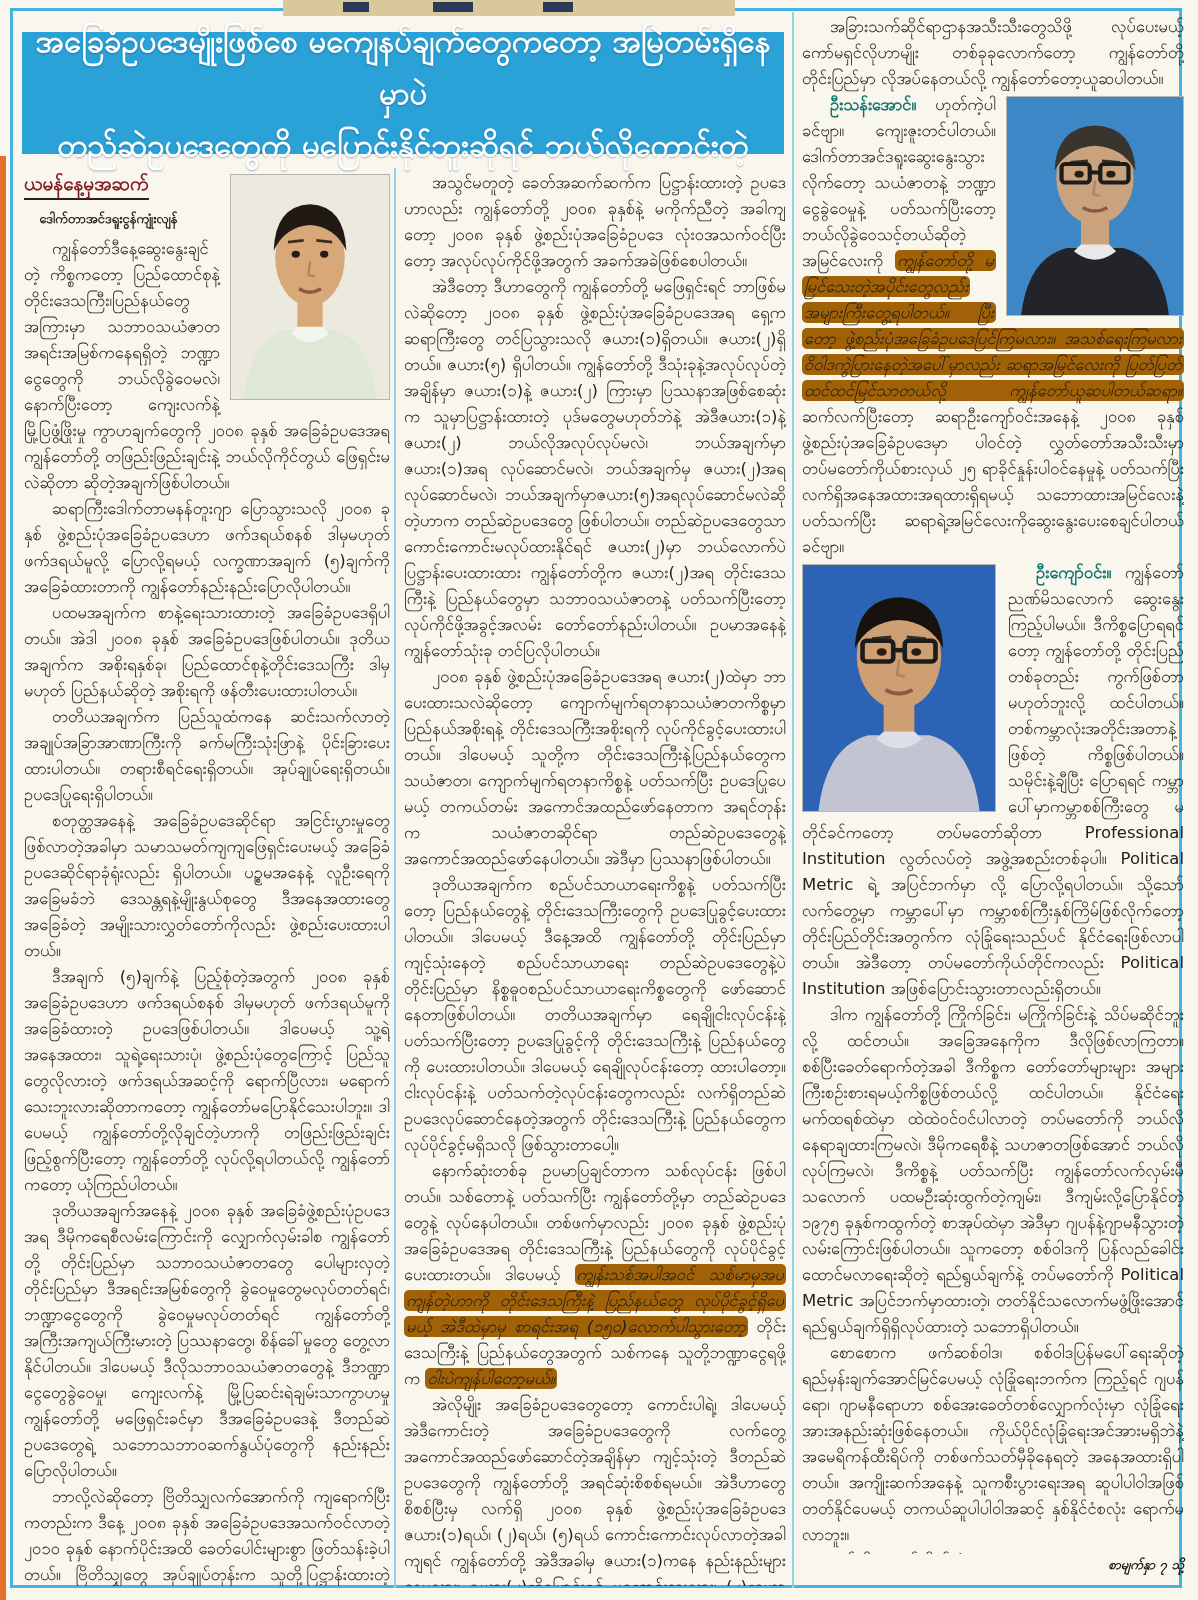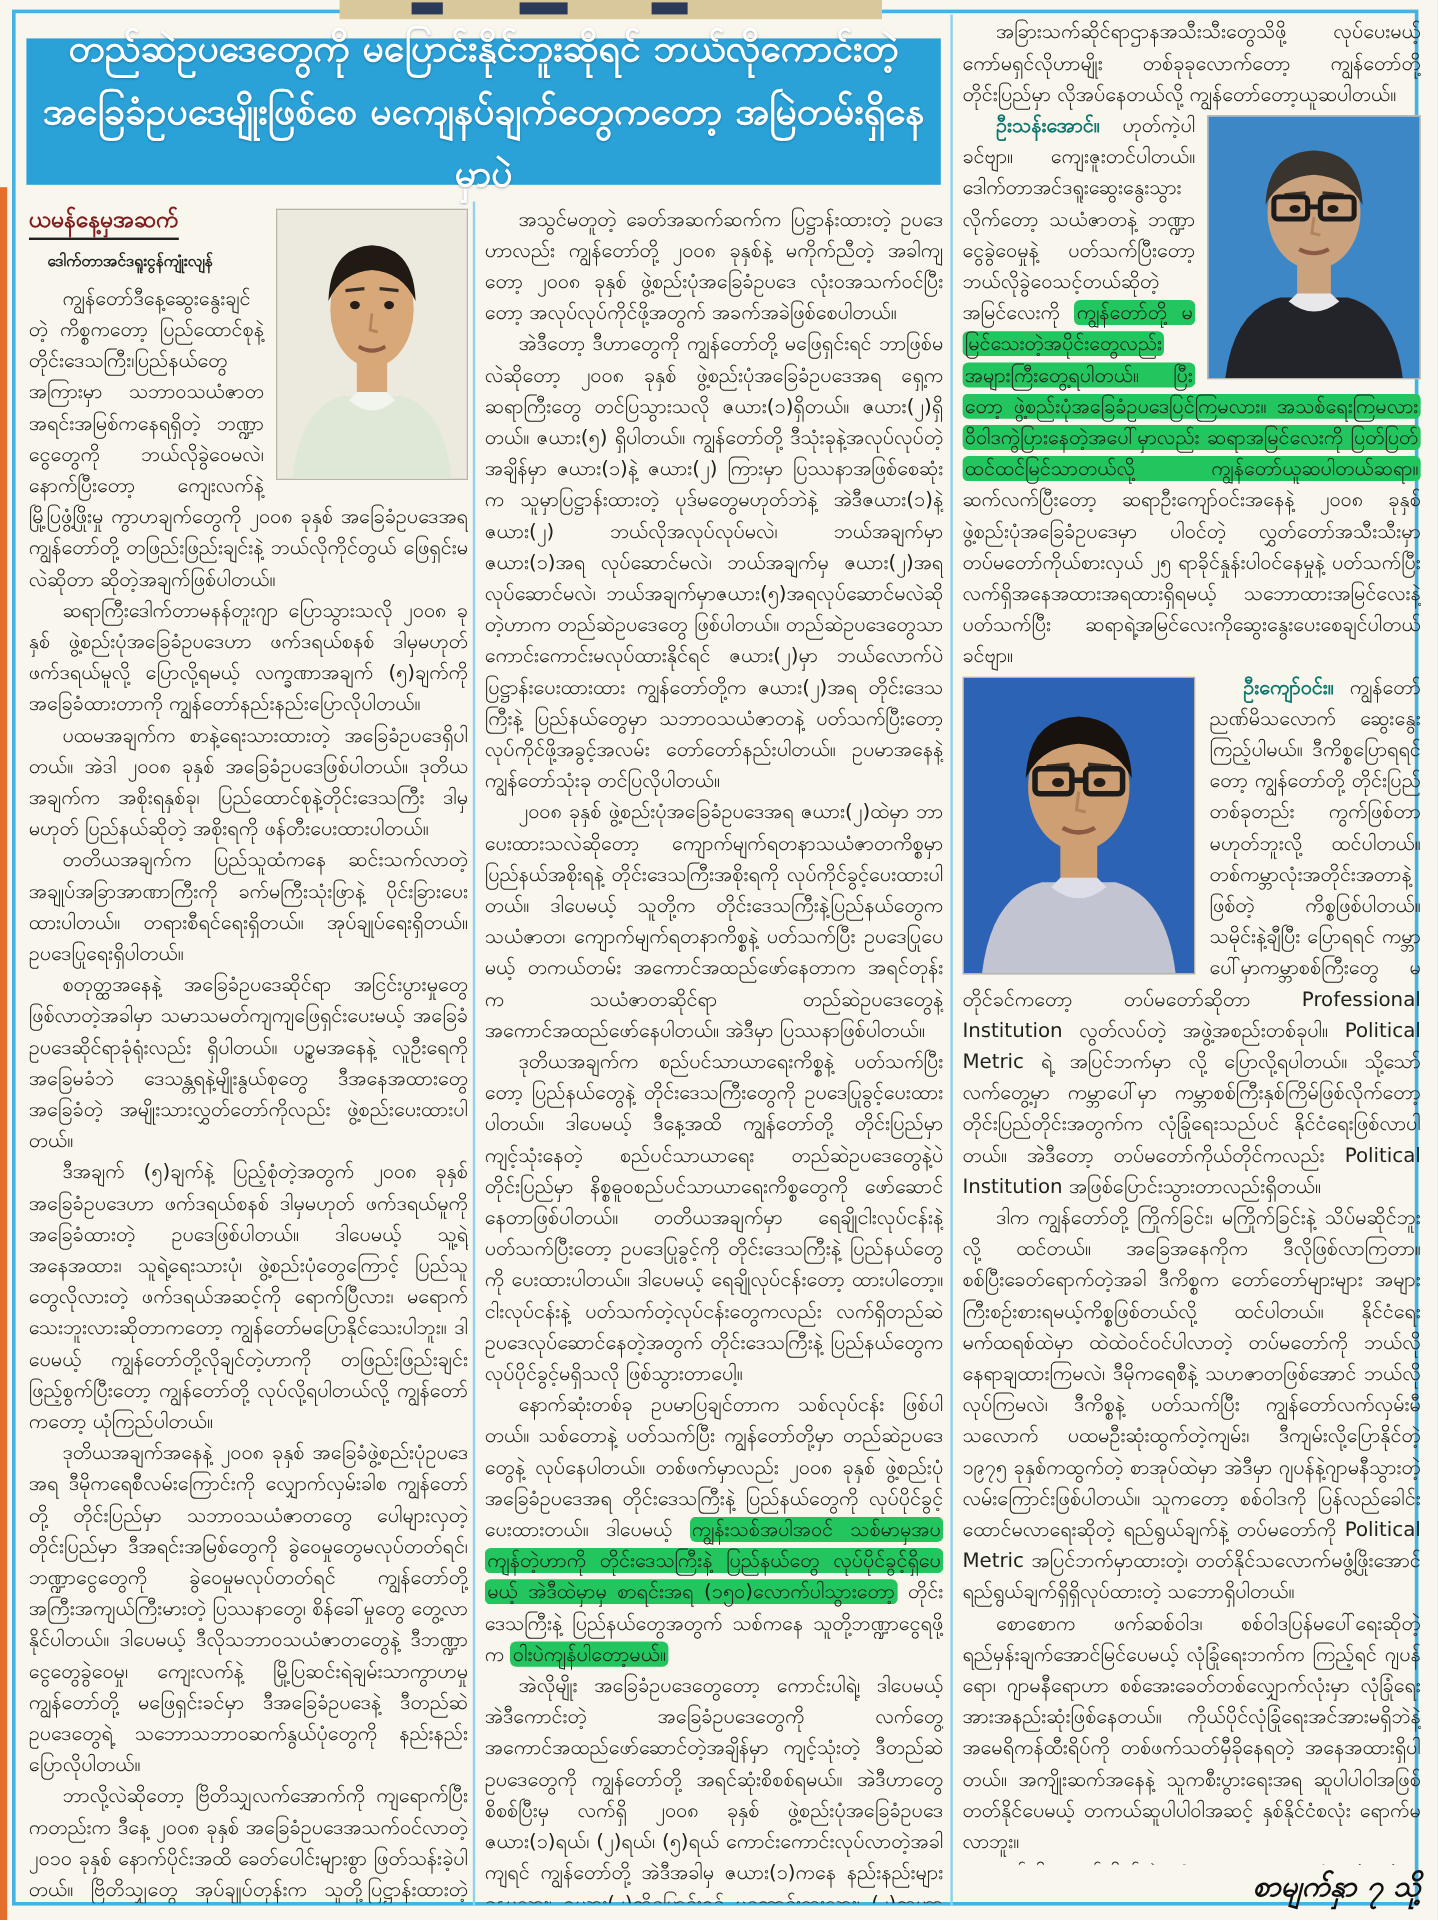--- a/index.html
+++ b/index.html
@@ -14,45 +14,45 @@
             display:flex;flex-direction:column;justify-content:center;align-items:center;
             text-align:center;color:#ffffff;font-weight:bold;font-size:31px;line-height:52px;
             text-shadow:0 1px 2px rgba(0,40,70,.35);}
   .vrule{position:absolute;width:2px;background:#8ed2ee;}
   .col{position:absolute;overflow:hidden;text-align:justify;font-size:16.5px;line-height:26px;}
   .para{margin:0;padding:0;text-indent:1.7em;}
   .para.kicker{color:#c6281e;font-weight:bold;font-size:19px;border-bottom:2px solid #222;
                display:inline-block;padding-bottom:2px;margin-bottom:6px;text-indent:0;}
   .para.byline{font-weight:bold;font-size:13px;text-indent:1.2em;margin-bottom:4px;}
   .b{font-weight:bold;color:#0f766e;}
-  .hl{background:#22c55e;border-radius:5px;padding:1px 2px;
-      -webkit-box-decoration-break:clone;box-decoration-break:clone;}
+  .hl{background:#a16207;border-radius:5px;padding:1px 2px;
+      -webkit-box-decoration-break:clone;box-decoration-break:clone;font-style:italic;}
   .red{color:#7f1d1d;}
   .photo{position:relative;border:1px solid #b8b4a8;background:#ccc;margin:4px 0 6px 0;}
   .photo.fr{float:right;margin-left:10px;}
   .photo.fl{float:left;margin-right:12px;}
   .photo svg{display:block;width:100%;height:100%;}
   .continuation{position:absolute;left:996px;top:1556px;width:188px;text-align:right;
-                font-weight:bold;font-style:italic;font-size:24px;color:#111;}
+                font-weight:bold;font-style:italic;font-size:13px;color:#111;}
 </style>
 </head>
 <body>
 
 <div class="page">
   <div class="frame"></div>
   <div class="top-strip">
     <span class="mark" style="left:60px;width:26px;"></span>
     <span class="mark" style="left:150px;width:40px;"></span>
     <span class="mark" style="left:260px;width:30px;"></span>
   </div>
   <div class="edge-orange"></div>
 
   <div class="headline">
+    <span>အခြေခံဥပဒေမျိုးဖြစ်စေ မကျေနပ်ချက်တွေကတော့ အမြဲတမ်းရှိနေမှာပဲ</span>
     <span>တည်ဆဲဥပဒေတွေကို မပြောင်းနိုင်ဘူးဆိုရင် ဘယ်လိုကောင်းတဲ့</span>
-    <span>အခြေခံဥပဒေမျိုးဖြစ်စေ မကျေနပ်ချက်တွေကတော့ အမြဲတမ်းရှိနေမှာပဲ</span>
   </div>
 
   <div class="vrule" style="left:394px;top:168px;height:1420px;"></div>
   <div class="vrule" style="left:792px;top:12px;height:1576px;"></div>
 
   <div class="col" style="left:24px;top:170px;width:366px;height:1416px;"><p class="para kicker"><span class="red">ယမန်နေ့မှအဆက်</span></p><div class="photo fr" style="width: 158px; height: 224px;">
         <svg viewBox="0 0 100 130" preserveAspectRatio="none">
           <rect width="100" height="130" fill="#eceadf"></rect>
           <path d="M8 130 Q12 96 34 90 L66 90 Q88 96 92 130 Z" fill="#dfe8d6"></path>
           <rect x="42" y="74" width="16" height="18" fill="#d9a878"></rect>

